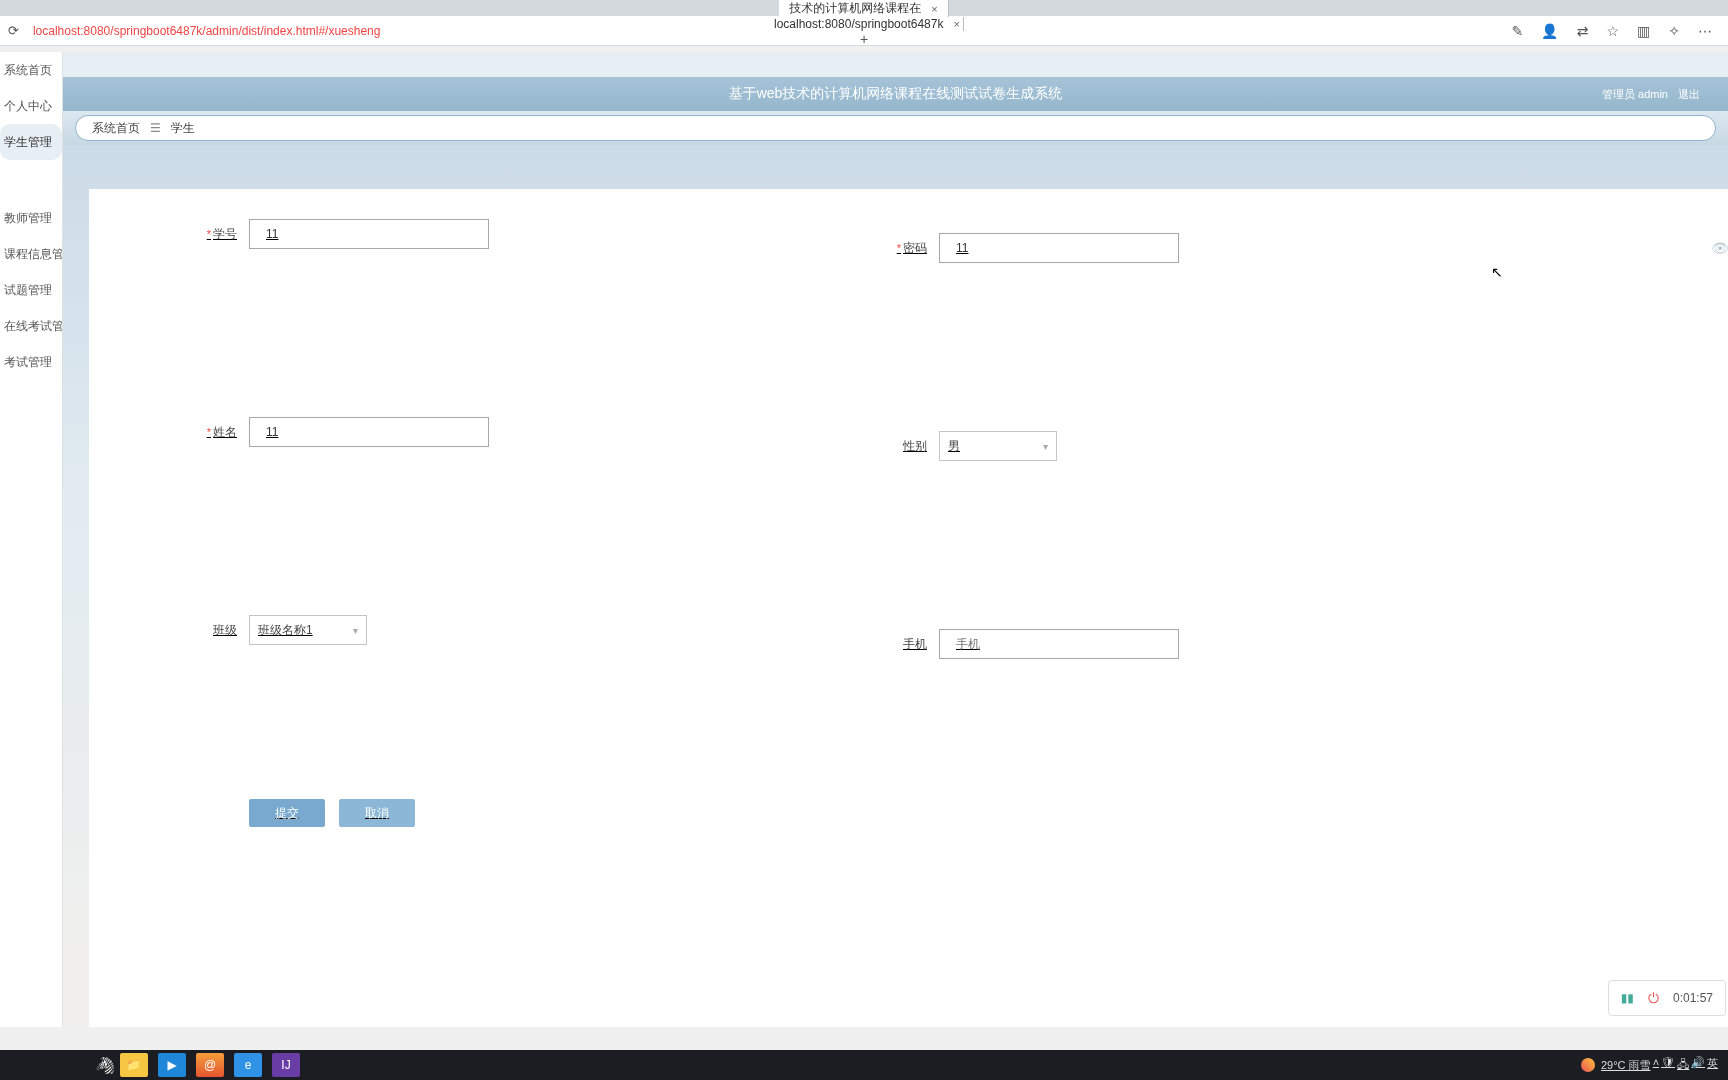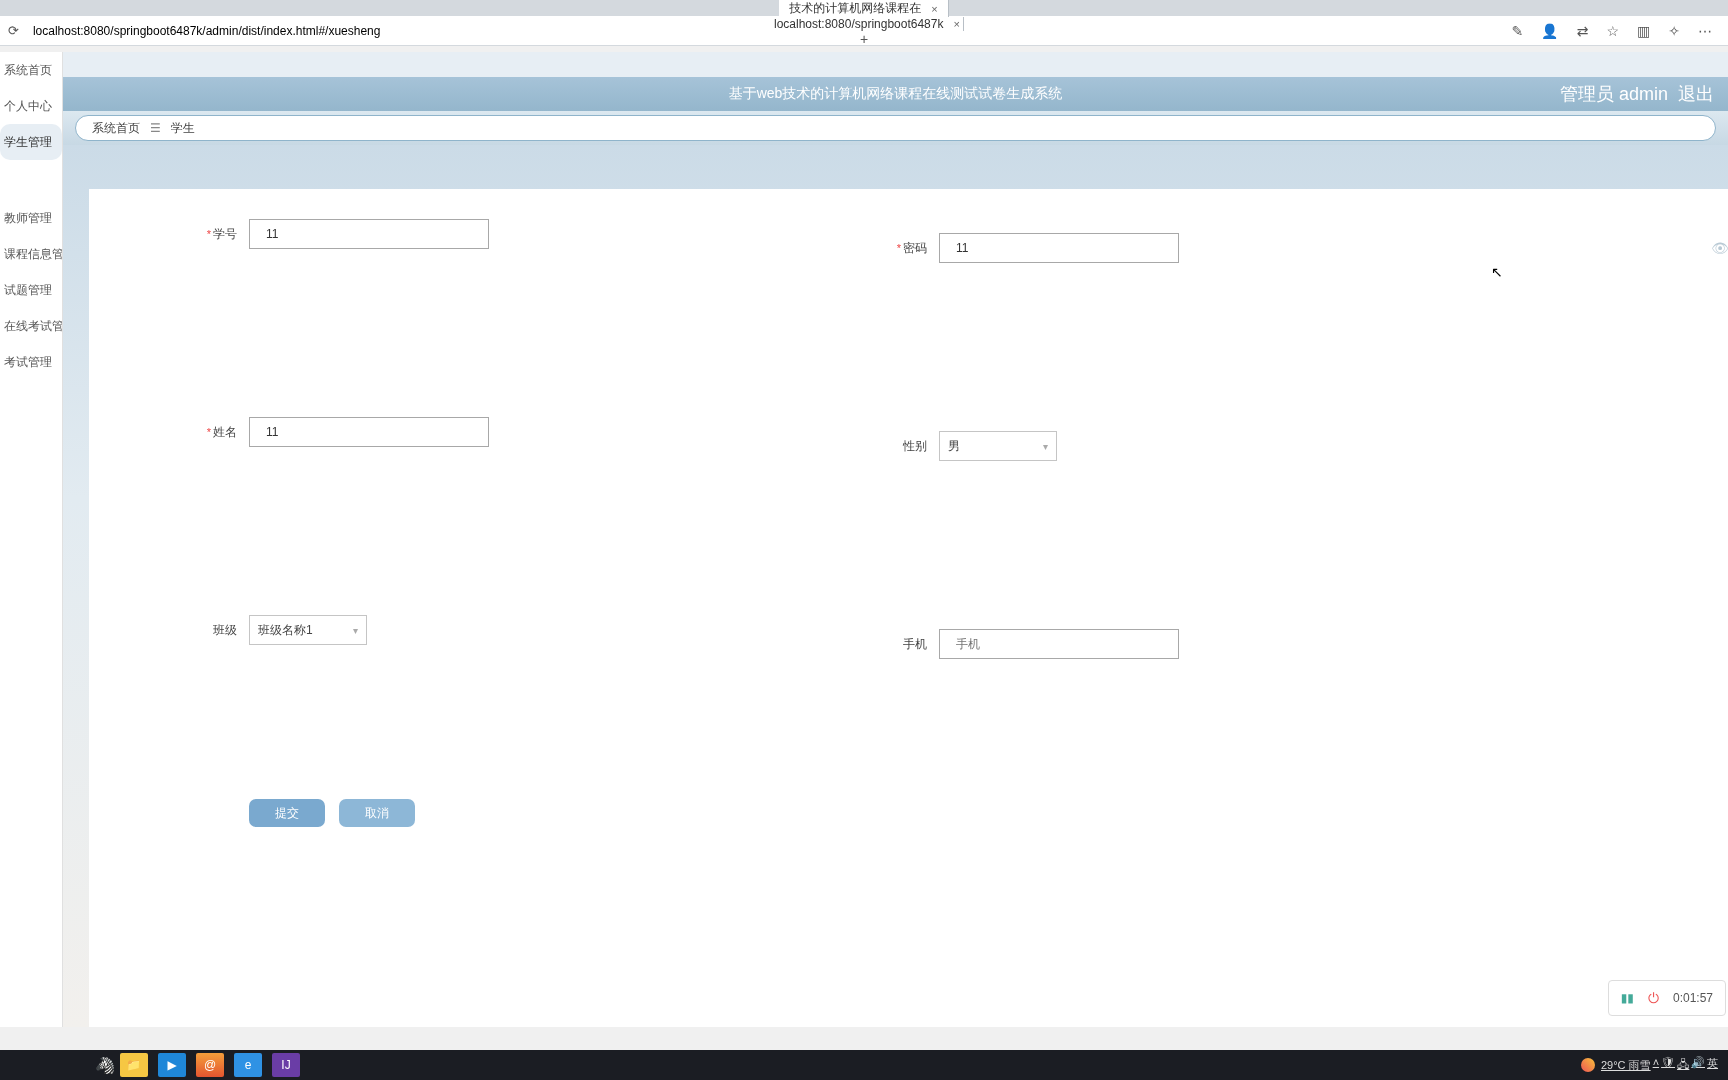--- a/index.html
+++ b/index.html
@@ -7,55 +7,55 @@
 
   
   .browser-tabs { height: 16px; background: #d4d9de; display: flex; align-items: center; font-size: 12px; color: #333; flex-direction: column; }
   .tab { height: 22px; display: flex; align-items: center; padding: 0 10px; border-right: 1px solid #b8bfc6; max-width: 200px; }
   .tab.active { background: #fff; }
   .tab .close { margin-left: 10px; font-size: 11px; color: #666; cursor: pointer; }
   .new-tab { padding: 0 8px; font-size: 14px; color: #555; cursor: pointer; }
 
   .addr-bar { height: 30px; background: #fff; border-bottom: 1px solid #d4d9de; display: flex; align-items: center; font-size: 12px; color: #333; }
   .addr-ctrl { margin: 0 8px; color: #555; font-size: 13px; }
-  .addr-url { flex: 1; padding: 0 6px; color: #000000; }
+  .addr-url { flex: 1; padding: 0 6px; color: #ef4444; }
   .addr-icons { display: flex; gap: 18px; padding: 0 16px; color: #555; font-size: 14px; }
 
   
   .app { position: absolute; top: 52px; left: 0; right: 0; bottom: 53px; display: flex; background: #e7eef4; }
   .sidebar { width: 63px; background: #fff; border-right: 1px solid #e0e0e0; height: 100%; overflow: hidden; }
   .side-item { height: 36px; display: flex; align-items: center; justify-content: flex-start; padding-left: 4px; font-size: 12px; color: #555; cursor: pointer; white-space: nowrap; }
   .side-item.active { background: #e7eef4; color: #333; border-radius: 10px; }
 
   .main { flex: 1; display: flex; flex-direction: column; }
   .top-banner { height: 34px; background: linear-gradient(#a6c3d8, #94b6cc); color: #fff; display: flex; align-items: center; justify-content: center; font-size: 14px; position: relative; margin-top: 25px; }
-  .top-banner .right { position: absolute; right: 14px; display: flex; gap: 10px; font-size: 18px; }
+  .top-banner .right { position: absolute; right: 28px; display: flex; gap: 10px; font-size: 11px; }
 
   .breadcrumb-wrap { height: 34px; background: linear-gradient(#dce8f0, #c7d8e4); display: flex; align-items: center; padding: 0 12px; }
   .breadcrumb { background: #fff; border: 1px solid #8fb4cb; border-radius: 18px; height: 26px; flex: 1; display: flex; align-items: center; padding: 0 16px; font-size: 12px; color: #444; gap: 10px; }
   .bc-sep { color: #888; font-size: 12px; }
 
-  .content-area { flex: 1; position: relative; background: linear-gradient(#cbdbe7 0%, #e2ebf1 40%, #f2f0ed 100%); padding: 44px 0 0 26px; }
+  .content-area { flex: 1; position: relative; background: linear-gradient(#cbdbe7 0%, #e2ebf1 40%, #f2f0ed 100%); padding: 44px 0 0 26px; text-decoration: underline; }
   .form-card { background: #fff; width: 100%; height: 100%; padding: 16px 70px 30px 70px; }
 
   .form-row { display: flex; margin-bottom: 140px; }
   .form-row:last-of-type { margin-bottom: 0; }
   .form-item { display: flex; align-items: center; }
   .form-item.left { width: 690px; }
   .form-item.right { width: 560px; margin-top: 28px; }
   .fi-label { width: 90px; text-align: right; padding-right: 12px; font-size: 12px; color: #444; }
   .fi-label .req { color: #e44; margin-right: 2px; font-size: 11px; }
   .fi-input { height: 30px; border: 1px solid #a8a8a8; padding: 0 16px; font-size: 12px; color: #333; outline: none; background: #fff; }
   .fi-input.w240 { width: 240px; }
   .fi-select { height: 30px; border: 1px solid #c5c5c5; padding: 0 24px 0 8px; font-size: 12px; color: #444; width: 118px; background: #fff; position: relative; display: flex; align-items: center; cursor: pointer; }
   .fi-select .chev { position: absolute; right: 8px; color: #aaa; font-size: 10px; }
   .eye-icon { color: #b8c9d4; position: absolute; right: 30px; font-size: 14px; }
 
   .btn-row { display: flex; gap: 14px; margin-top: 140px; margin-left: 90px; }
-  .btn { width: 76px; height: 28px; border: none; border-radius: 7px; color: #fff; font-size: 12px; cursor: pointer; }
+  .btn { width: 76px; height: 28px; border: none; border-radius: 2px; color: #fff; font-size: 12px; cursor: pointer; }
   .btn-primary { background: #7aa9cf; }
   .btn-cancel { background: #8db7d7; }
 
   
   .widget { position: absolute; right: 2px; bottom: 64px; height: 36px; background: #fff; border: 1px solid #ddd; border-radius: 4px; display: flex; align-items: center; gap: 14px; padding: 0 12px; font-size: 12px; color: #555; }
   .widget .pause { color: #4a9; font-size: 12px; }
   .widget .power { color: #e55; font-size: 14px; }
 
   
   .cursor { position: absolute; left: 1491px; top: 264px; font-size: 14px; color: #000; pointer-events: none; }

